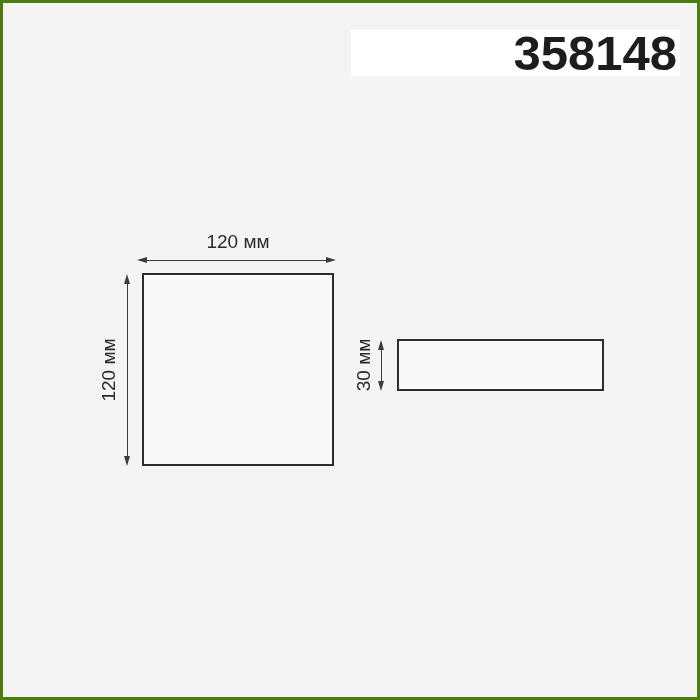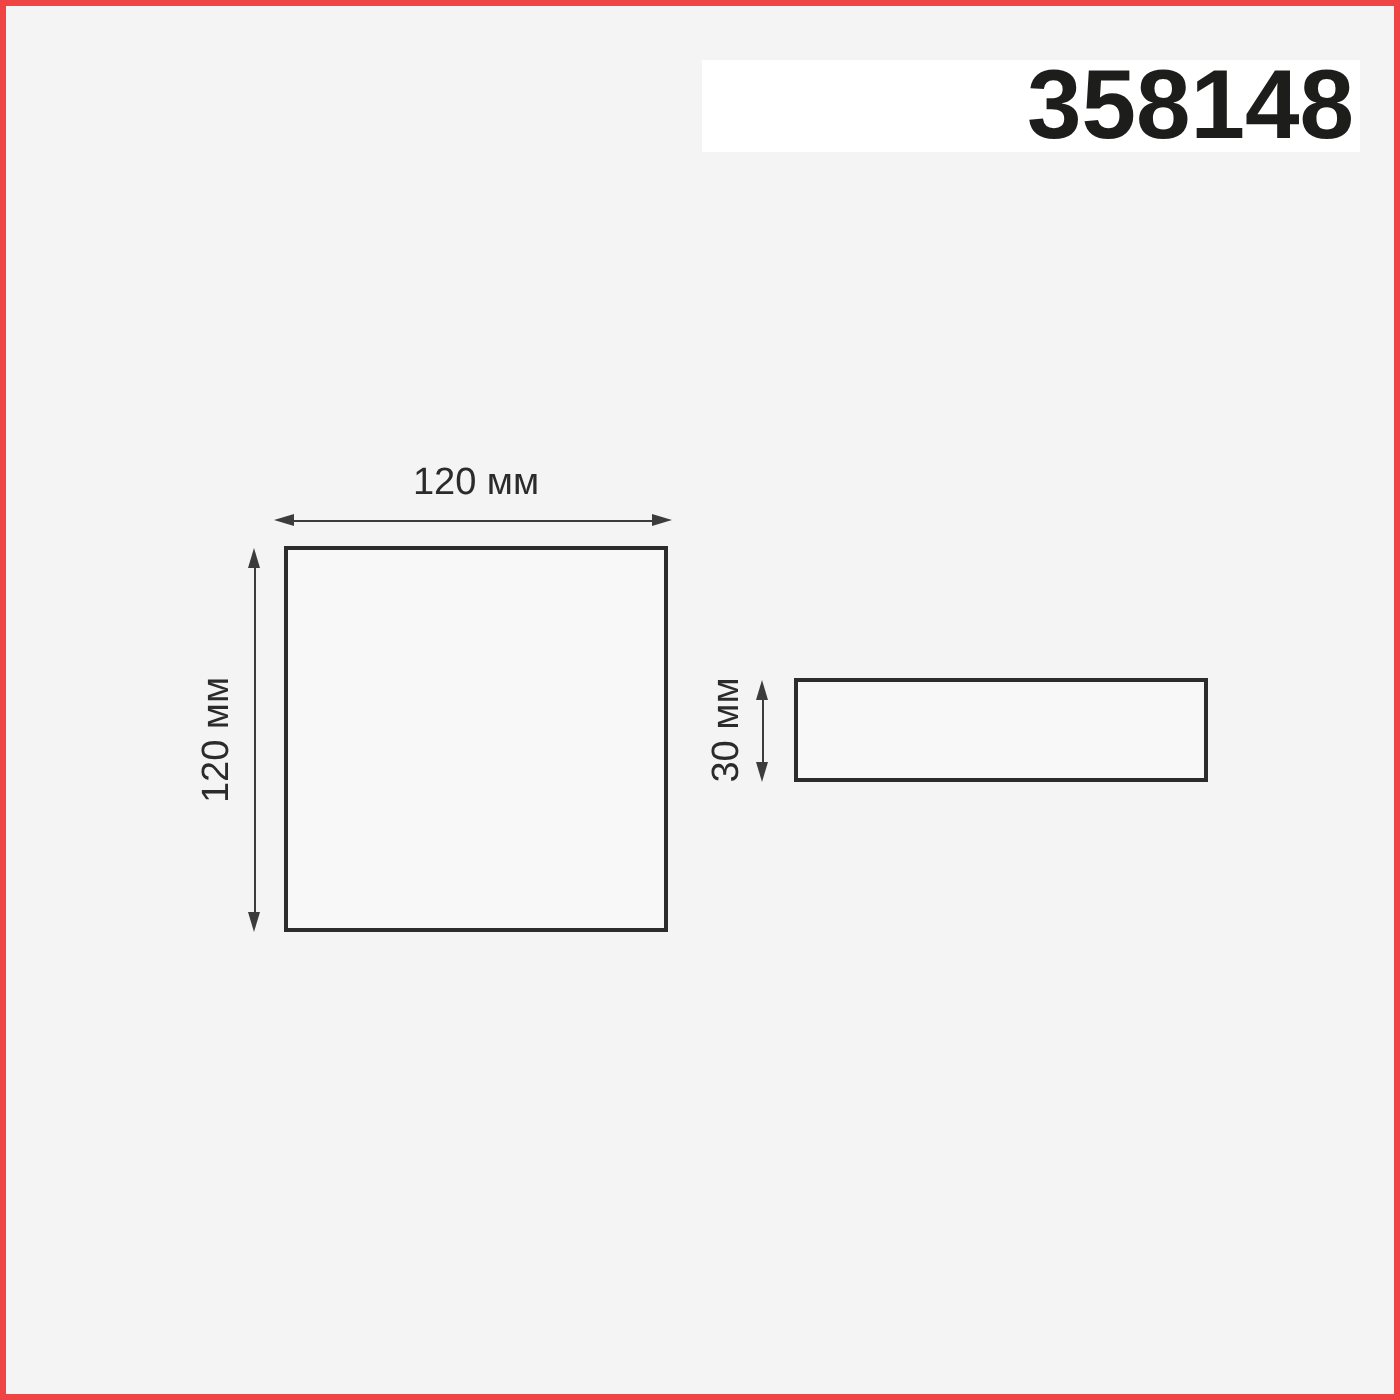--- a/index.html
+++ b/index.html
@@ -5,21 +5,21 @@
   html, body { margin: 0; padding: 0; }
   body {
     width: 700px; height: 700px;
     font-family: "Liberation Sans", sans-serif;
     background: #ffffff;
   }
   .page {
     position: relative;
     width: 700px; height: 700px;
     box-sizing: border-box;
-    border: 3px solid #ef4444;
+    border: 3px solid #4d7c0f;
     background: #f4f4f4;
     overflow: hidden;
   }
 
   
   .article-box {
     position: absolute;
     left: 348px; top: 27px;
     width: 329px; height: 46px;
     background: #ffffff;

